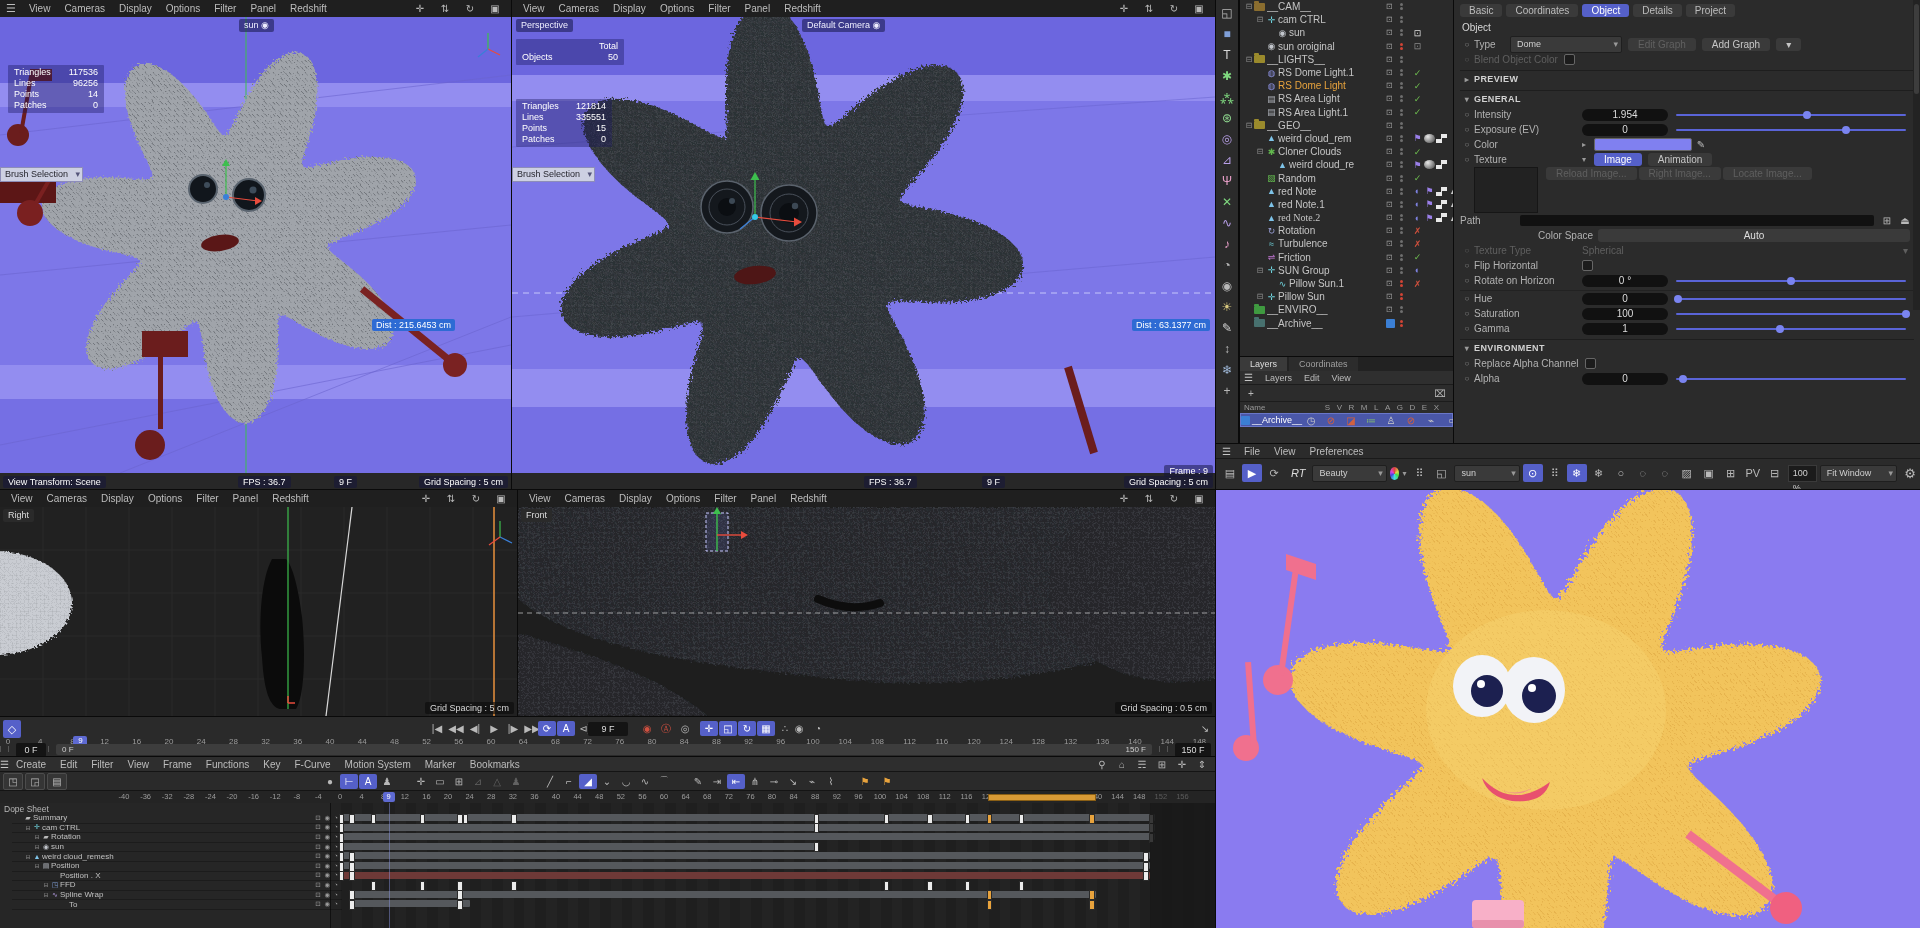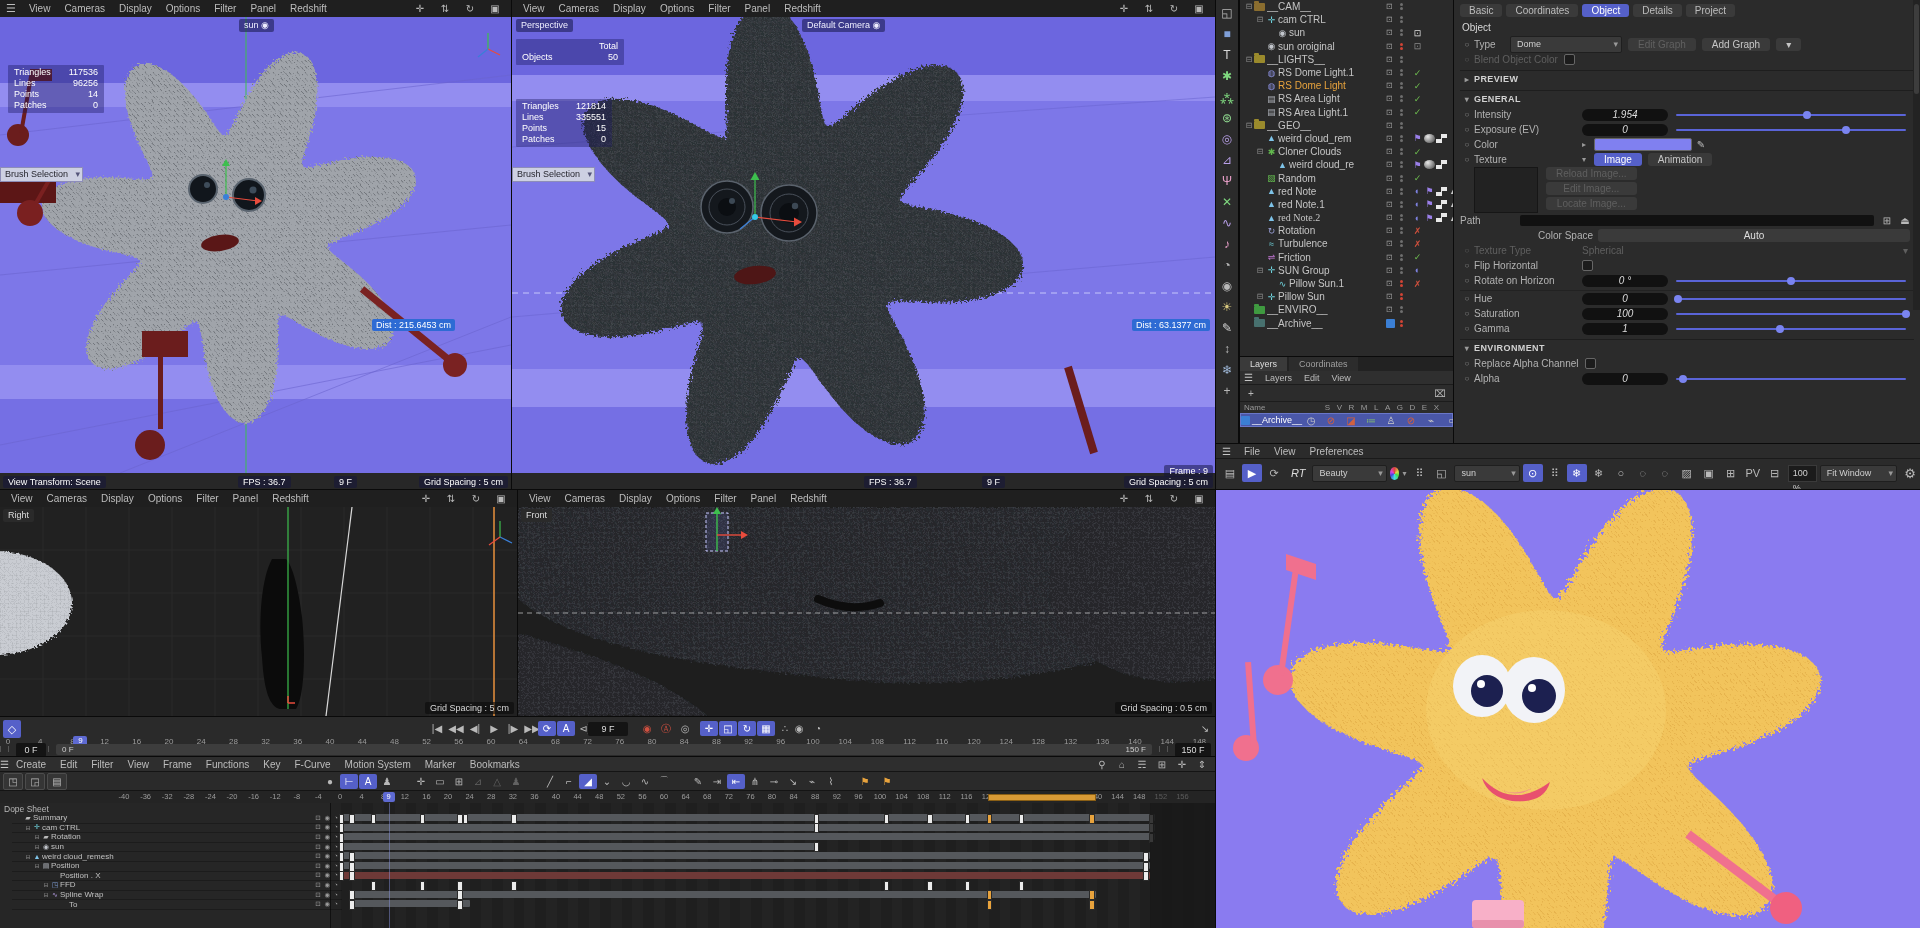--- a/index.html
+++ b/index.html
@@ -77,36 +77,36 @@
   #attrs{background:#2b2b2b;padding:4px 6px;box-sizing:border-box;}
   .atabs{display:flex;gap:4px;margin-bottom:5px;}
   .atab{background:#3a3a3a;border-radius:3px;padding:1px 9px;font-size:10px;color:#bdbdbd;}
   .atab.on{background:#5560c9;color:#fff;}
   .atitle{font-size:10px;color:#d8d8d8;margin:2px 0 4px 2px;}
   .arow{display:flex;align-items:center;height:15px;position:relative;}
   .arow .kd{width:14px;color:#8a8a8a;font-size:8px;text-align:center;flex:none;}
   .arow .lb{width:108px;color:#b2b2b2;flex:none;}
   .arow.dim .lb,.arow.dim .kd{color:#5f5f5f;}
   .afield{background:#111;border-radius:7px;min-width:86px;height:12px;line-height:12px;
-          text-align:center;color:#ddd;font-size:10px;flex:none;font-style:italic;}
+          text-align:center;color:#ddd;font-size:10px;flex:none;}
   .aslider{position:relative;flex:1;height:12px;margin:0 8px;}
   .aslider .line{position:absolute;left:0;right:0;top:5.5px;height:2px;background:#5a64d8;border-radius:1px;}
   .aslider .knob{position:absolute;top:2px;width:8px;height:8px;border-radius:50%;background:#7a84f0;margin-left:-4px;}
   .abtn{background:#3a3a3a;border-radius:3px;padding:1px 10px;font-size:10px;color:#c6c6c6;margin-left:6px;}
   .abtn.dim{color:#606060;}
   .abtn.on{background:#5560c9;color:#fff;}
   .asec{display:flex;align-items:center;height:16px;border-top:1px solid #1e1e1e;margin-top:3px;
         font-size:9px;font-weight:bold;letter-spacing:.4px;color:#d2d2d2;}
   .asec .car{width:14px;text-align:center;font-size:8px;color:#9a9a9a;}
   .acheck{width:9px;height:9px;border:1px solid #666;background:#1c1c1c;border-radius:2px;flex:none;}
   .aswatch{width:96px;height:11px;border-radius:2px;border:1px solid #666;flex:none;}
   .apath{flex:1;height:11px;background:#111;border-radius:2px;margin:0 4px;}
   .awide{flex:1;background:#3a3a3a;border-radius:3px;text-align:center;color:#ddd;height:13px;line-height:13px;margin:0 4px;}
   .texprev{width:62px;height:44px;background:#222;border:1px solid #161616;flex:none;margin-left:14px;}
-  .texbtns{display:flex;flex-direction:column;gap:2px;margin-left:8px;}
+  .texbtns{display:flex;flex-direction:row;gap:2px;margin-left:8px;}
   .texbtns .abtn{margin-left:0;text-align:center;color:#5f5f5f;}
   .scrollv{position:absolute;right:0;top:0;width:7px;height:310px;background:#232323;}
   .scrollv i{position:absolute;left:1px;right:1px;top:4px;height:90px;background:#3d3d3d;border-radius:3px;}
   
   #renderbar{background:#2b2b2b;}
   .rmenu{display:flex;align-items:center;height:14px;border-bottom:1px solid #1a1a1a;}
   .rtools{display:flex;align-items:center;height:28px;gap:3px;padding-left:4px;}
   .rtools .ti{min-width:18px;height:18px;font-size:11px;}
   .dd{background:#3a3a3a;border:1px solid #1f1f1f;border-radius:2px;height:15px;line-height:15px;
       padding:0 14px 0 6px;position:relative;color:#cfcfcf;font-size:9px;}
@@ -864,21 +864,21 @@
       <span class="kd">○</span>
       <span class="lb">Texture</span>
       <span class="car" style="width:12px;color:#9a9a9a;font-size:8px">▾</span>
       <span class="abtn on" style="margin-left:0">Image</span>
       <span class="abtn">Animation</span>
     </div>
     <div style="display:flex;align-items:flex-start">
       <span class="texprev"></span>
       <span class="texbtns">
         <span class="abtn dim">Reload Image...</span>
-        <span class="abtn dim">Edit Image...</span>
+        <span class="abtn dim">Right Image...</span>
         <span class="abtn dim">Locate Image...</span>
       </span>
     </div>
     <div class="arow">
       <span class="lb" style="width:56px;">Path</span>
       <span class="apath"></span>
       <span class="ti">⊞</span>
       <span class="ti">⏏</span>
     </div>
     <div class="arow">

